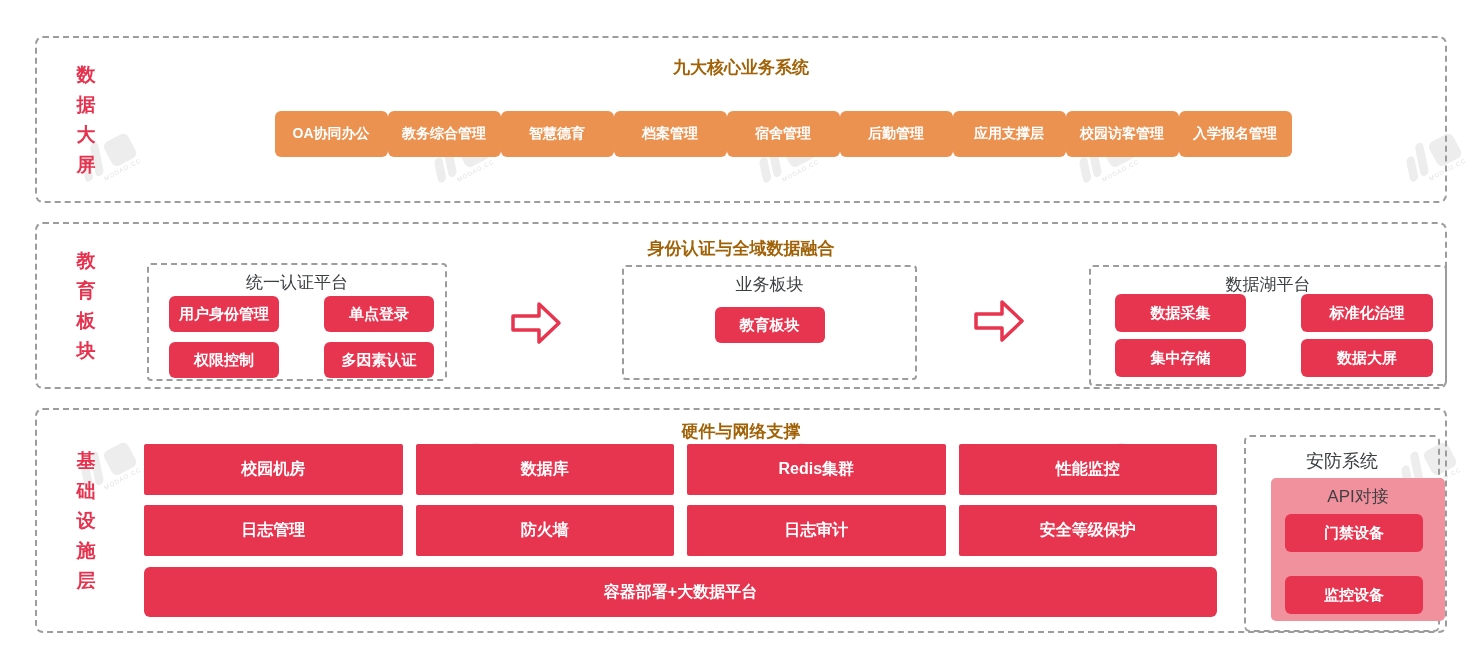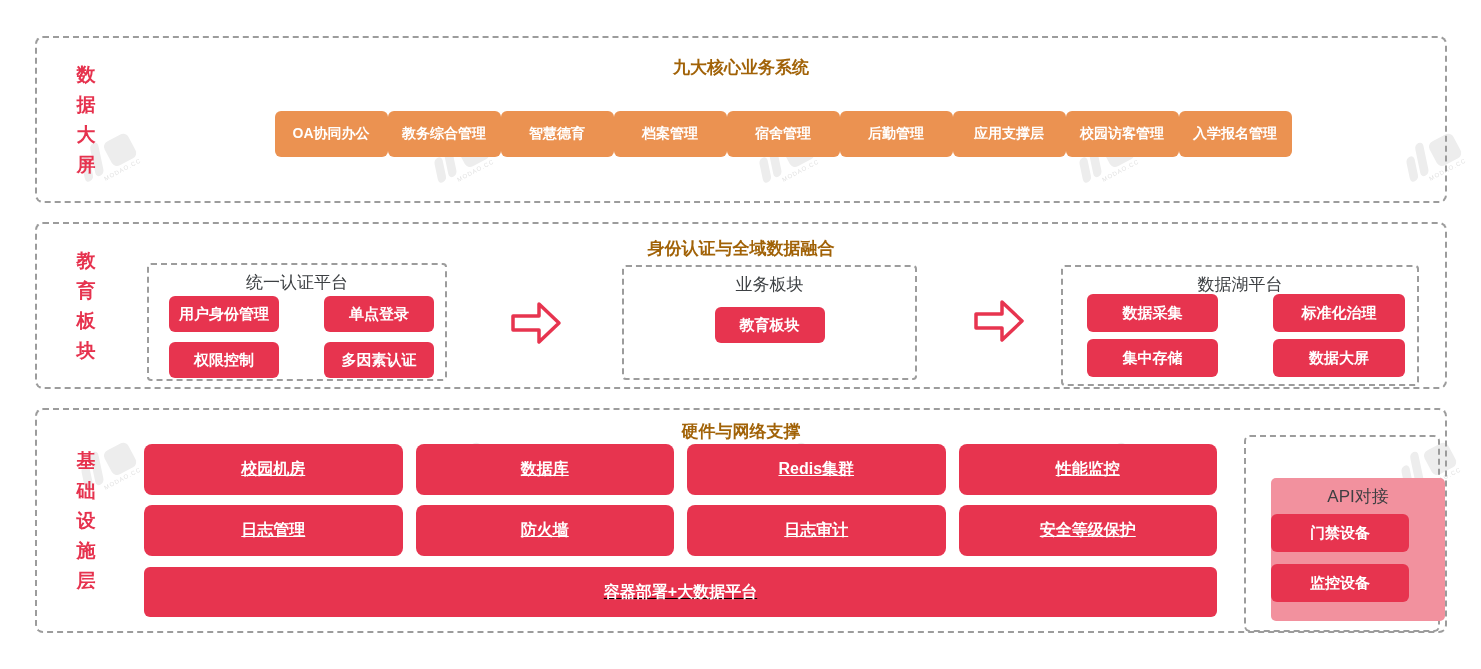--- a/index.html
+++ b/index.html
@@ -32,40 +32,40 @@
   .btn.orange { width:113px; height:46px; background:#eb9251; font-size:14px; }
 
   
   .sub-box { position:absolute; border:2px dashed #9c9c9c; border-radius:4px; }
   .sub-title { position:absolute; top:6px; left:0; right:0; text-align:center; font-size:17px; color:#3d4043; }
   .auth-box { left:110px; top:39px; width:300px; height:118px; }
   .auth-grid { position:absolute; left:20px; top:31px; display:grid; grid-template-columns:110px 110px; column-gap:45px; row-gap:10px; }
   .btn.red-sm { width:110px; height:36px; background:#e7344f; font-size:15px; }
   .biz-box { left:585px; top:41px; width:295px; height:115px; }
   .biz-slot { position:absolute; top:40px; left:0; right:0; display:flex; justify-content:center; }
-  .lake-box { left:1024px; top:41px; width:358px; height:121px; }
+  .lake-box { left:1052px; top:41px; width:358px; height:121px; }
   .lake-grid { position:absolute; left:24px; top:27px; display:grid; grid-template-columns:131px 132px; column-gap:55px; row-gap:7px; }
   .btn.red-lake { width:100%; height:38px; background:#e7344f; font-size:15px; }
   .arrow { position:absolute; width:52px; height:46px; }
   .arrow1 { left:473px; top:76px; }
   .arrow2 { left:936px; top:74px; }
 
   
   .infra-row { position:absolute; left:107px; width:1073px; height:51px; display:flex; gap:13px; }
   .infra-r1 { top:34px; }
   .infra-r2 { top:95px; }
-  .btn.red-lg { flex:1; background:#e7344f; font-size:16px; border-radius:8px;text-decoration:underline; }
-  .infra-wide { position:absolute; left:107px; top:157px; width:1073px; height:50px;text-decoration:underline; }
+  .btn.red-lg { flex:1; background:#e7344f; font-size:16px; border-radius:2px; }
+  .infra-wide { position:absolute; left:107px; top:157px; width:1073px; height:50px; }
   .btn.red-wide { width:100%; height:100%; background:#e7344f; font-size:16px; }
 
   .security-box { left:1207px; top:25px; width:196px; height:197px; border-radius:6px; }
   .security-title { position:absolute; top:12px; left:0; right:0; text-align:center; font-size:18px; color:#3d4043; }
   .pink-panel { position:absolute; left:11px; top:41px; width:174px; height:143px; background:#f2919e; border-radius:5px;margin-left:14px; }
   .pink-title { position:absolute; top:7px; left:0; right:0; text-align:center; font-size:17px; color:#3f3f42; }
-  .sec-items { position:absolute; left:0; top:36px; display:grid; row-gap:12px; }
+  .sec-items { position:absolute; left:14px; top:36px; display:grid; row-gap:24px; }
   .btn.red-sec { width:138px; height:38px; background:#e7344f; font-size:15px; }
 </style>
 </head>
 <body>
 
 <div class="canvas">
 
   <div class="wm" style="left:80px;top:138px">
       <div class="wm-row">
         <span class="wm-bar short"></span>
@@ -229,20 +229,21 @@
     <div class="btn red-lg">日志管理</div>
         <div class="btn red-lg">防火墙</div>
         <div class="btn red-lg">日志审计</div>
         <div class="btn red-lg">安全等级保护</div>
       </div>
     <div class="infra-wide">
       <div class="btn red-wide">容器部署+大数据平台</div>
     </div>
 
     <div class="sub-box security-box">
+      <div class="security-title">安防系统</div>
       <div class="pink-panel">
         <div class="pink-title">API对接</div>
         <div class="sec-items">
 
         <div class="btn red-sec">门禁设备</div>
             <div class="btn red-sec">监控设备</div>
           </div>
       </div>
     </div>
   </section>

